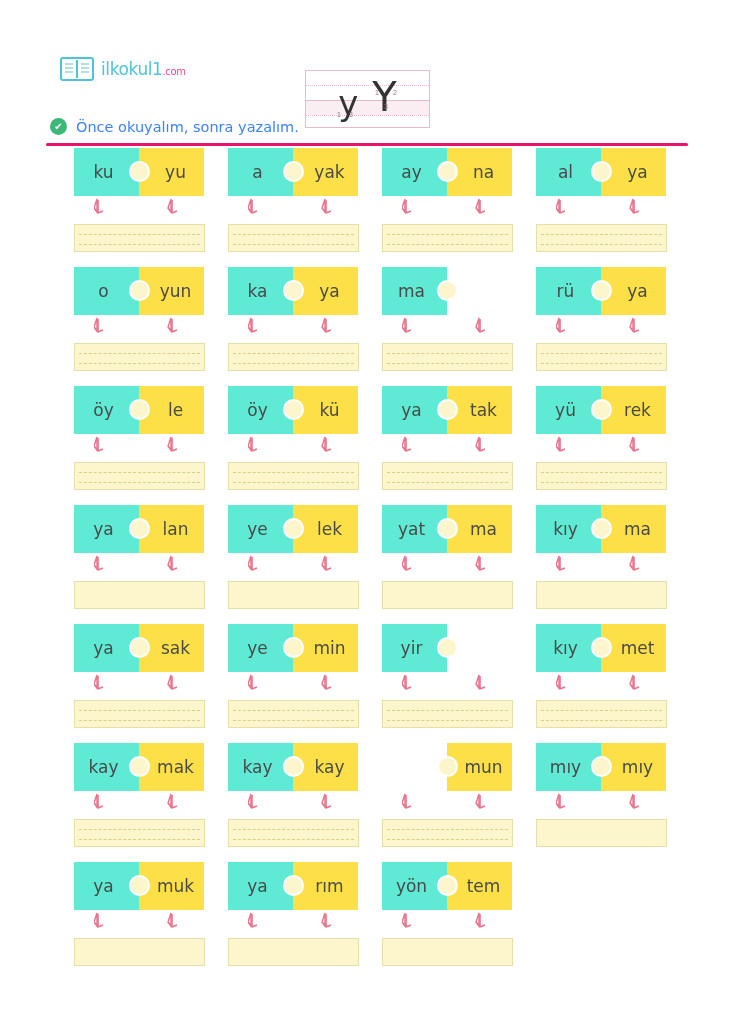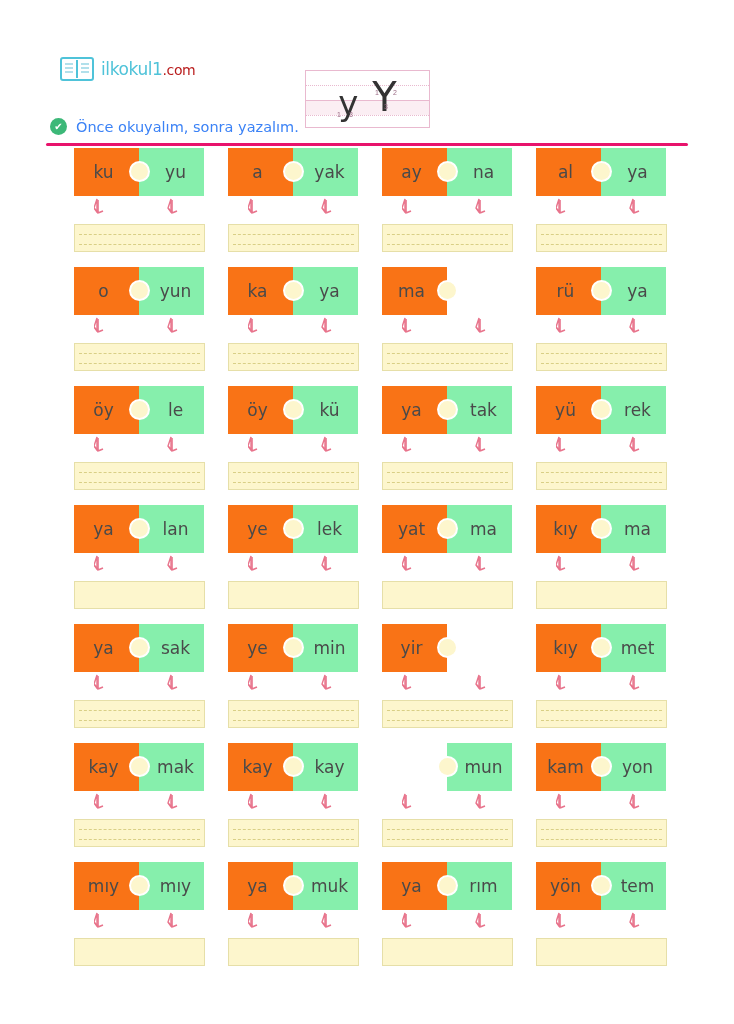--- a/index.html
+++ b/index.html
@@ -37,21 +37,21 @@
     width: 34px;
     height: 26px;
     position: relative;
   }
   .logo-text {
     font-size: 17px;
     letter-spacing: -0.4px;
     color: #4fc3d9;
     font-family: "DejaVu Sans", sans-serif;
   }
-  .logo-text .dotcom { color: #b91c1c; font-size: 14px; }
+  .logo-text .dotcom { color: #ec4899; font-size: 10px; }
 
   
   .letter-box {
     position: absolute;
     left: 305px;
     top: 30px;
     width: 125px;
     height: 58px;
     border: 1px solid #e9b9cf;
     background: #fff;
@@ -146,27 +146,27 @@
     width: 65px;
     height: 48px;
     display: flex;
     align-items: center;
     font-family: "DejaVu Sans", sans-serif;
     font-size: 17px;
     color: #4a4a4a;
   }
   .pz-left {
     left: 0;
-    background: #f97316;
+    background: #5eead4;
     justify-content: center;
     padding-right: 6px;
   }
   .pz-right {
     left: 65px;
-    background: #86efac;
+    background: #fde047;
     justify-content: center;
     padding-left: 8px;
   }
   
   .pz-knob {
     position: absolute;
     left: 57px;
     top: 15px;
     width: 17px;
     height: 17px;
@@ -809,44 +809,20 @@
         <path d="M13 1 L13 14 L10 10 Z" fill="none" stroke="#e8748c" stroke-width="1.4"></path>
       </svg>
     </span>
     <div class="writebox ">
       <div class="wl wl1"></div>
       <div class="wl wl2"></div>
     </div>
   </div>
       <div class="cell">
     <div class="puzzle">
-      <div class="pz-half pz-left">kam</div>
-      <div class="pz-half pz-right">yon</div>
-      <div class="pz-knob-cut"></div>
-      <div class="pz-knob"></div>
-    </div>
-    <span class="arrow arrow-left">
-      <svg width="22" height="24" viewBox="0 0 22 24">
-        <path d="M4 2 L4 15 M4 15 L1 11 M4 15 L9 13" fill="none" stroke="#e8748c" stroke-width="1.6"></path>
-        <path d="M3 1 L3 14 L0 10 Z" fill="none" stroke="#e8748c" stroke-width="1.4"></path>
-      </svg>
-    </span>
-    <span class="arrow arrow-right">
-      <svg width="22" height="24" viewBox="0 0 22 24">
-        <path d="M14 2 L14 15 M14 15 L11 11 M14 15 L19 13" fill="none" stroke="#e8748c" stroke-width="1.6"></path>
-        <path d="M13 1 L13 14 L10 10 Z" fill="none" stroke="#e8748c" stroke-width="1.4"></path>
-      </svg>
-    </span>
-    <div class="writebox ">
-      <div class="wl wl1"></div>
-      <div class="wl wl2"></div>
-    </div>
-  </div>
-      <div class="cell">
-    <div class="puzzle">
       <div class="pz-half pz-left">mıy</div>
       <div class="pz-half pz-right">mıy</div>
       <div class="pz-knob-cut"></div>
       <div class="pz-knob"></div>
     </div>
     <span class="arrow arrow-left">
       <svg width="22" height="24" viewBox="0 0 22 24">
         <path d="M4 2 L4 15 M4 15 L1 11 M4 15 L9 13" fill="none" stroke="#e8748c" stroke-width="1.6"></path>
         <path d="M3 1 L3 14 L0 10 Z" fill="none" stroke="#e8748c" stroke-width="1.4"></path>
       </svg>

